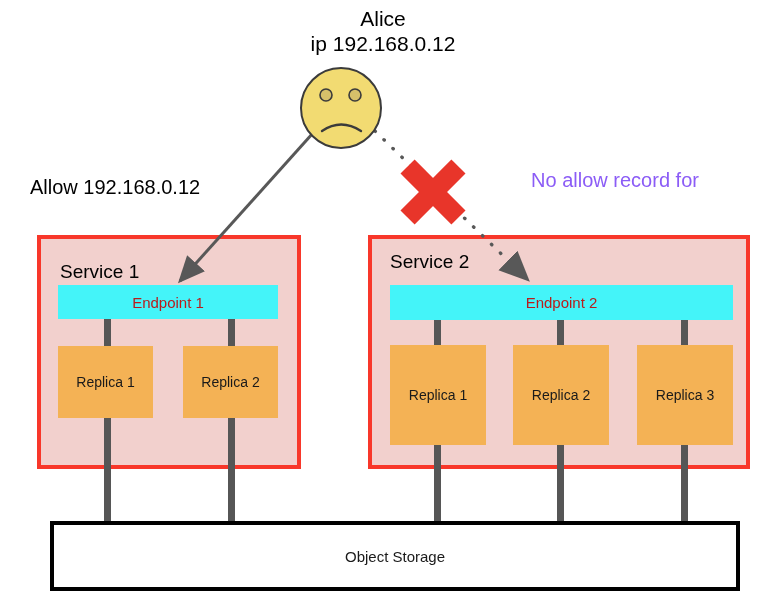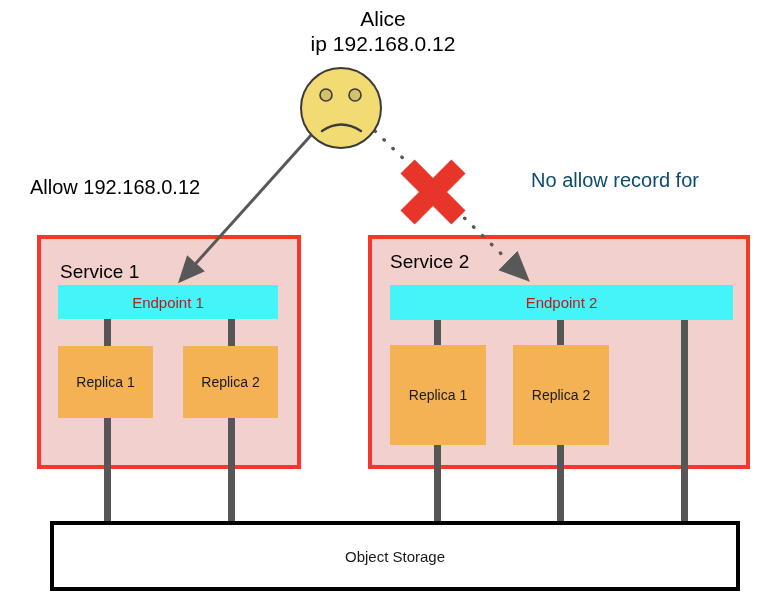--- a/index.html
+++ b/index.html
@@ -39,21 +39,21 @@
   .label-allow {
     left: 30px; top: 176px;
     font-size: 20px;
     color: #000000;
     white-space: nowrap;
   }
   .label-noallow {
     left: 505px; top: 168px; width: 220px;
     text-align: center;
     font-size: 20px;
-    color: #0c4a6e;
+    color: #8b5cf6;
     line-height: 25px;
   }
 
   
   .service-box {
     background: #f2d0cd;
     border: 4px solid #f8372a;
     box-sizing: border-box;
   }
   #service1-box { left: 37px; top: 235px; width: 264px; height: 234px; }
@@ -147,20 +147,23 @@
   </div>
   <div class="abs replica-box s1-replica" id="s1-replica2">
     <span>Replica 2</span>
   </div>
 
   <div class="abs replica-box s2-replica" id="s2-replica1">
     <span>Replica 1</span>
   </div>
   <div class="abs replica-box s2-replica" id="s2-replica2">
     <span>Replica 2</span>
+  </div>
+  <div class="abs replica-box s2-replica" id="s2-replica3">
+    <span>Replica 3</span>
   </div>
 
   <div class="abs" id="storage-box">
     <span>Object Storage</span>
   </div>
 
   <svg class="svg-layer" viewBox="0 0 766 607" xmlns="http://www.w3.org/2000/svg">
     <defs>
       <marker id="arrowSolid" markerWidth="10" markerHeight="10" refX="8" refY="4" orient="auto" markerUnits="strokeWidth">
         <path d="M0,0 L9,4 L0,8 z" fill="#585858"></path>

